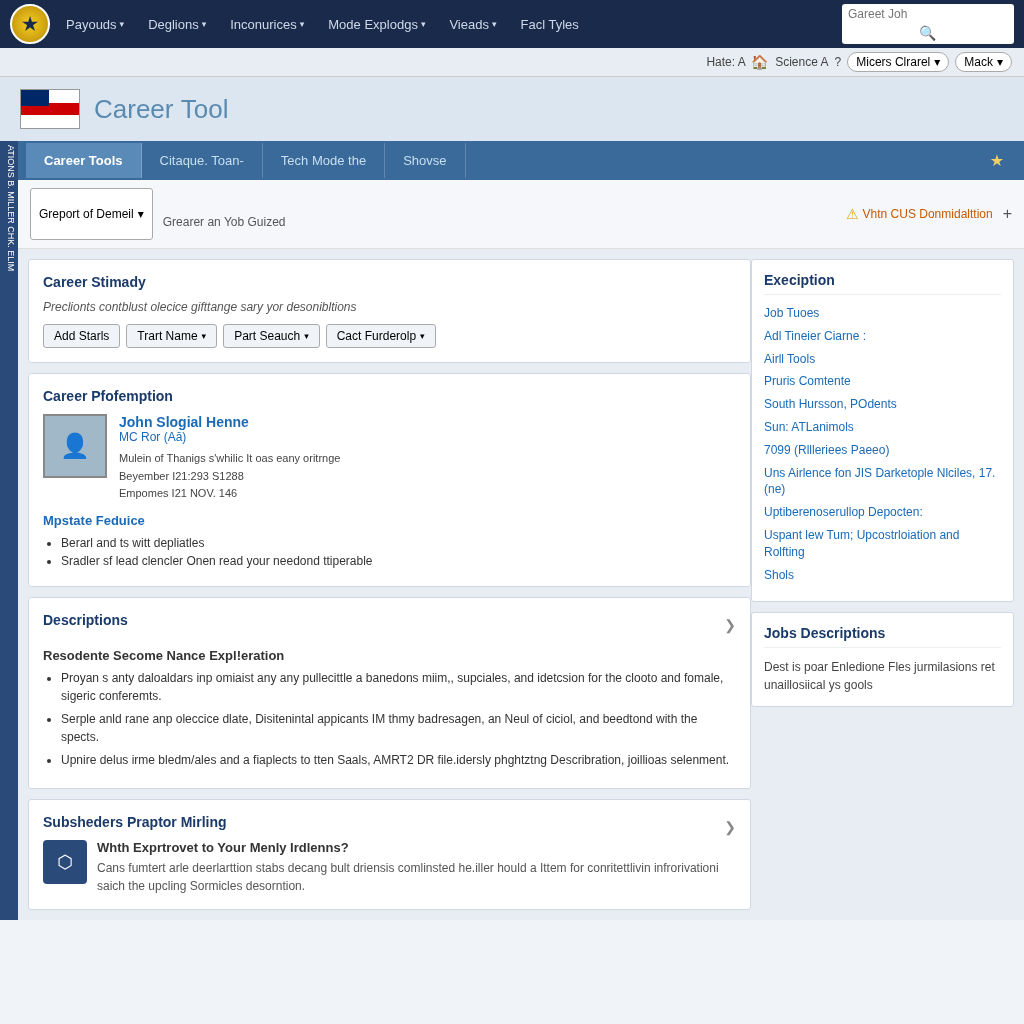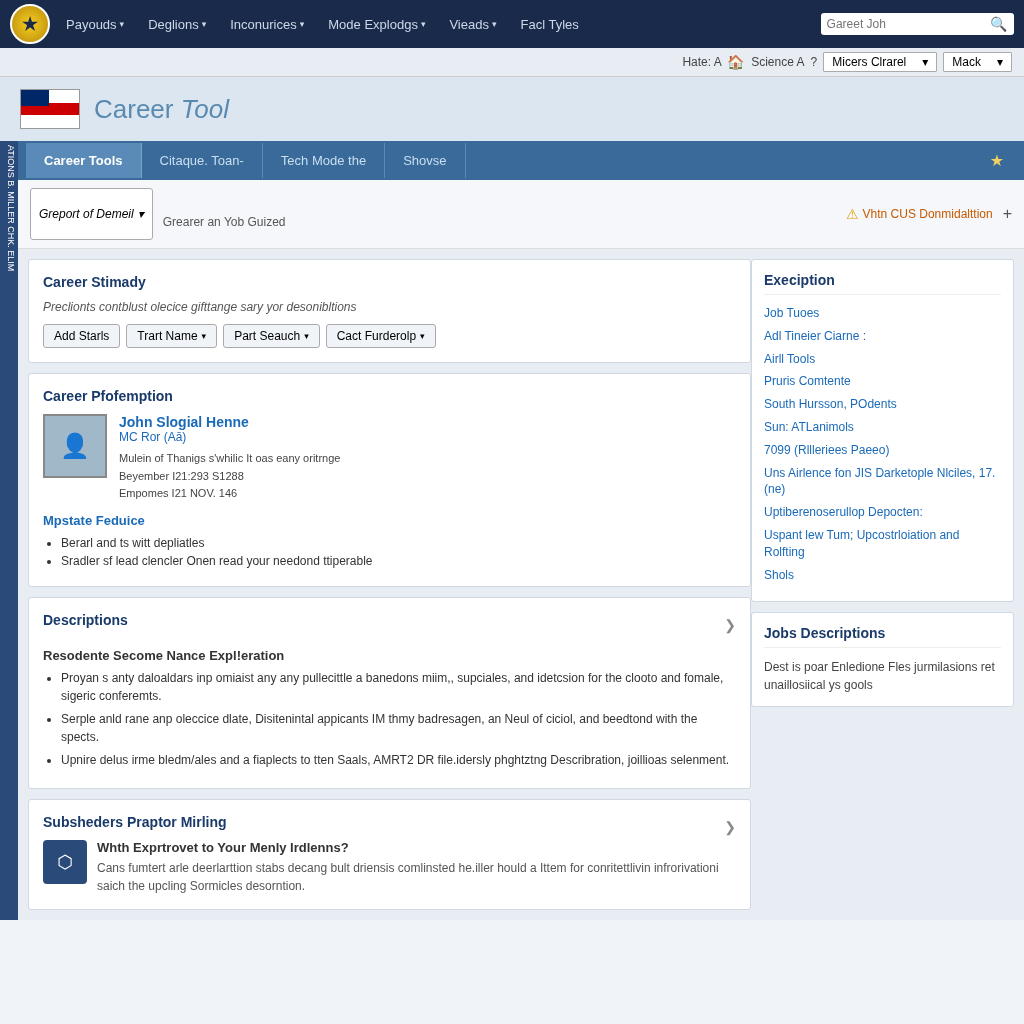--- a/index.html
+++ b/index.html
@@ -34,20 +34,21 @@
       display: flex; align-items: center; gap: 3px;
       border-radius: 3px;
     }
     .nav-link .arrow { font-size: 9px; }
     .nav-search {
       display: flex; align-items: center;
       background: #fff;
       border-radius: 3px;
       padding: 3px 6px;
       gap: 4px;
+      flex-direction: column;
     }
     .nav-search input {
       border: none; outline: none; font-size: 12px; width: 160px;
     }
     .nav-search-btn {
       background: none; border: none; cursor: pointer; color: #555; font-size: 14px;
     }
 
     
     .secondary-bar {
@@ -57,25 +58,25 @@
       justify-content: flex-end;
       padding: 4px 12px;
       border-bottom: 1px solid #ccc;
       font-size: 12px;
       color: #444;
       gap: 6px;
     }
     .secondary-bar .dropdown-btn {
       background: #fff;
       border: 1px solid #aaa;
-      border-radius: 1px;
+      border-radius: 10px;
       padding: 2px 8px;
       cursor: pointer;
       font-size: 12px;
-      display: flex; align-items: center; gap: 16px;
+      display: flex; align-items: center; gap: 4px;
     }
     .house-icon { font-size: 14px; }
 
     
     .page-header {
       background: #dce6f0;
       padding: 12px 20px;
       display: flex;
       align-items: center;
       gap: 14px;
@@ -157,21 +158,21 @@
       gap: 10px;
       border-bottom: 1px solid #ddd;
     }
     .filter-dropdown {
       background: #fff;
       border: 1px solid #aaa;
       border-radius: 3px;
       padding: 18px 8px;
       cursor: pointer;
       font-size: 12px;
-      display: flex; align-items: center; gap: 4px; font-style: italic;
+      display: flex; align-items: center; gap: 4px;
     }
     .filter-text {
       color: #555; font-size: 12px; margin-top: 16px;
     }
     .alert-link {
       margin-left: auto;
       color: #c85a00;
       font-size: 12px;
       cursor: pointer;
       display: flex; align-items: center; gap: 4px;
@@ -375,21 +376,21 @@
   <button class="dropdown-btn">
     <span>Mack</span>
     <span>▾</span>
   </button>
 </div>
 
 <div class="page-header">
   <div class="flag-box"></div>
   <h1 class="page-title">
     <span>Career</span>
-    <span style="color:#5a8ab0;font-weight:300;font-style:italic;">Tool</span>
+    <span style="color:#5a8ab0;font-weight:300;">Tool</span>
   </h1>
 </div>
 
 <div class="layout">
 
   <div class="left-sidebar">
     <span>ATIONS B. MILLER CHK. ELIM</span>
   </div>
 
   <div class="main-content">

